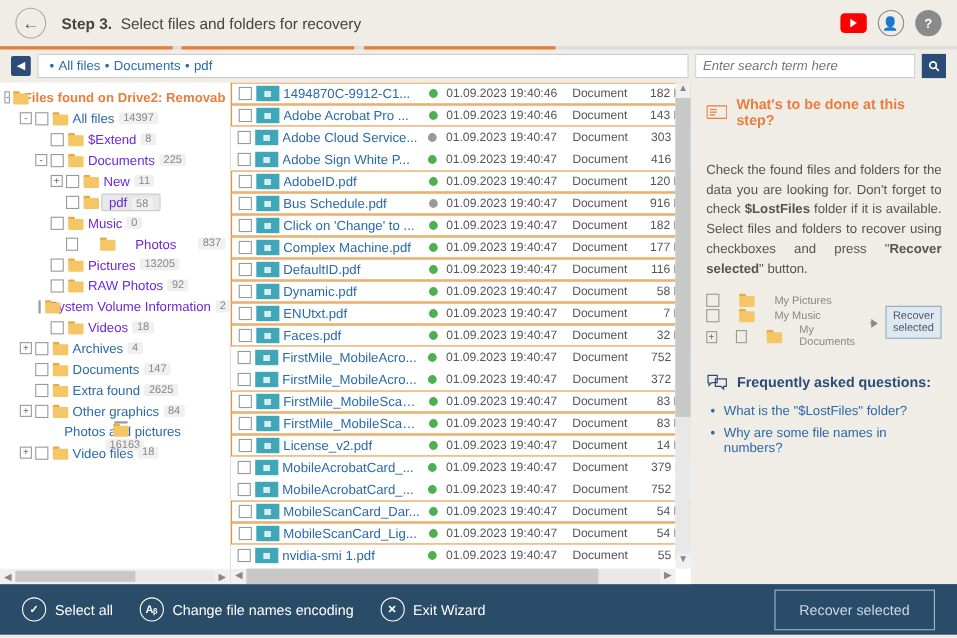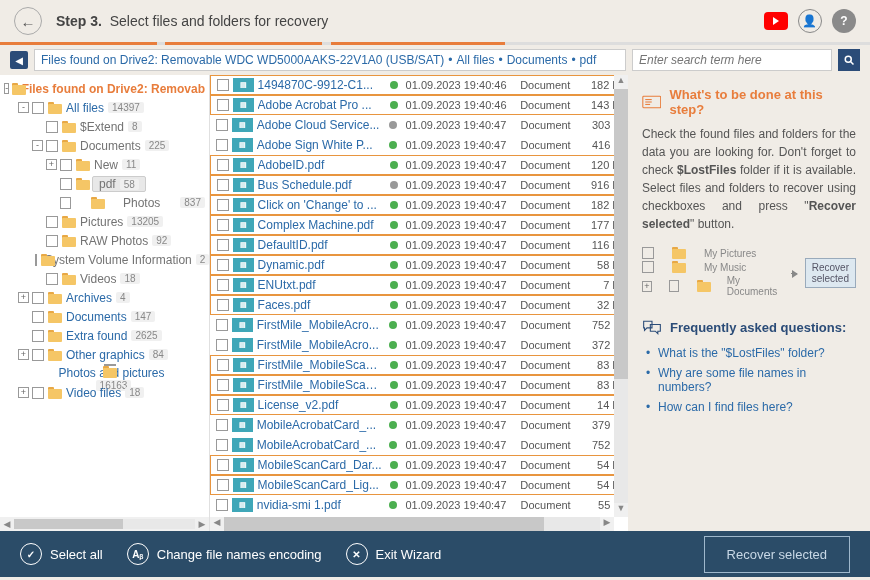--- a/index.html
+++ b/index.html
@@ -39,21 +39,21 @@
 .tree-scroll-x .track { flex:1; height:10px; background:#e8e8e8; position:relative;}
 .tree-scroll-x .thumb { position:absolute; left:0; width:60%; height:100%; background:#c8c8c8; }
 
 .tree-item { display:flex; align-items:center; height:19px; padding:0 4px; font-size:12px; cursor:pointer; white-space:nowrap; }
 .expander { width:11px; height:11px; border:1px solid #999; display:inline-flex; align-items:center; justify-content:center; font-size:9px; margin-right:3px; color:#666; line-height:1; }
 .expander.none { border:none; }
 .chk { width:12px; height:12px; border:1px solid #999; margin-right:4px; }
 .folder-icon { width:14px; height:12px; margin-right:4px; display:inline-block; position:relative;}
 .folder-icon::before{content:'';position:absolute;top:0;left:0;width:6px;height:3px;background:#e8a845;border-radius:1px 1px 0 0;}
 .folder-icon::after{content:'';position:absolute;top:2px;left:0;width:14px;height:10px;background:#f5c666;border-radius:1px;}
-.tree-item .label { color:#737373; }
+.tree-item .label { color:#6d28d9; }
 .tree-item.root .label { color:#e87d3c; font-weight:600; }
 .tree-item.blue .label { color:#2b6aa8; }
 .count { background:#f0f0f0; color:#888; font-size:10px; padding:0 4px; border-radius:2px; margin-left:4px;text-align:center; }
 .sel-bg { background:#e8e8e8; border:1px solid #ccc; padding:0 6px; border-radius:2px; margin-left:-2px;}
 
 .file-area { width: 418px; background:#fff; position:relative; overflow:hidden; }
 .file-list { height:100%; overflow:hidden; }
 .file-row { display:flex; align-items:center; height:20px; font-size:12px; padding-left:4px; }
 .file-row.hl { border:1px solid #e8953f; }
 .file-row .chk { margin-left:2px; }
@@ -69,21 +69,21 @@
 .file-scroll-y { position:absolute; right:0; top:0; bottom:14px; width:14px; background:#f0f0f0; display:flex; flex-direction:column;}
 .file-scroll-y .arrow{height:14px; text-align:center; font-size:9px; color:#888;}
 .file-scroll-y .track{flex:1; background:#e8e8e8; position:relative;}
 .file-scroll-y .thumb{position:absolute; top:0; width:100%; height:70%; background:#c8c8c8;}
 .file-scroll-x { position:absolute; bottom:0; left:0; right:14px; height:14px; background:#f0f0f0; display:flex;}
 .file-scroll-x .arrow{width:14px; text-align:center; font-size:9px; color:#888;}
 .file-scroll-x .track{flex:1; background:#e8e8e8; position:relative;}
 .file-scroll-x .thumb{position:absolute; left:0; height:100%; width:85%; background:#c8c8c8;}
 
 .side-panel { flex:1; padding: 12px 14px; overflow-y:auto; font-size:12px; }
-.side-title { display:flex; align-items:center; gap:8px; color:#e87d3c; font-weight:600; font-size:13px; margin-bottom:8px; }
+.side-title { display:flex; align-items:center; gap:8px; color:#e87d3c; font-weight:600; font-size:13px; margin-bottom:28px; }
 .side-title svg{width:20px;height:16px;stroke:#e87d3c;fill:none;stroke-width:1.3;}
 .side-text { color:#555; line-height:1.5; text-align:justify; margin-bottom:14px; }
 .side-text b { font-weight:600; }
 .hint-img { margin:0 auto 20px; display:flex; justify-content:center; align-items:center; gap:8px;}
 .hint-tree { font-size:10px; color:#888;}
 .hint-tree .row{display:flex;align-items:center;gap:14px;margin-bottom:2px;}
 .hint-btn { border:1px solid #9ab; background:#dde8f0; padding:3px 6px; font-size:10px; color:#556;}
 .arrow-long { width:30px; height:1px; background:#888; position:relative;}
 .arrow-long::after{content:'';position:absolute;right:-1px;top:-3px;border-left:6px solid #888;border-top:4px solid transparent;border-bottom:4px solid transparent;}
 
@@ -118,21 +118,20 @@
   <div class="progress-seg seg1"></div>
     <div class="progress-seg seg2"></div>
   <div class="progress-seg seg3"></div>
     <div class="progress-seg seg4"></div>
   <div class="progress-seg seg5"></div>
 </div>
 
 <div class="path-bar">
   <div class="nav-sq">◀</div>
   <div class="path-content">
-    <span>Files found on Drive2: Removable WDC WD5000AAKS-22V1A0 (USB/SAT)</span>
       <span class="sep">•</span>
     <span>All files</span>
       <span class="sep">•</span>
     <span>Documents</span>
       <span class="sep">•</span>
     <span>pdf</span>
   </div>
   <div class="search-box">
     <input placeholder="Enter search term here" style="">
   </div>
@@ -177,20 +176,27 @@
         <span class="chk"></span>
         <span class="folder-icon"></span>
         <span class="label">New</span>
         <span class="count">11</span>
       </div>
       <div class="tree-item" style="padding-left: 46px;">
         <span class="expander none"></span>
         <span class="chk"></span>
         <span class="folder-icon"></span>
         <span class="sel-bg"><span class="label">pdf</span><span class="count">58</span></span>
+      </div>
+      <div class="tree-item" style="padding-left: 32px;">
+        <span class="expander none"></span>
+        <span class="chk"></span>
+        <span class="folder-icon"></span>
+        <span class="label">Music</span>
+        <span class="count">0</span>
       </div>
       <div class="tree-item" style="padding-left: 32px; gap: 16px;">
         <span class="expander none"></span>
         <span class="chk"></span>
         <span class="folder-icon"></span>
         <span class="label">Photos</span>
         <span class="count">837</span>
       </div>
       <div class="tree-item" style="padding-left: 32px;">
         <span class="expander none"></span>
@@ -526,21 +532,20 @@
     <div class="faq-title">
       <svg viewBox="0 0 24 18">
           <path d="M2 2h10v8H6l-3 3V10H2z"></path>
           <path d="M10 6h12v8h-3v3l-3-3h-6z"></path>
         </svg>
       <span>Frequently asked questions:</span>
     </div>
     <ul class="faq-list" id="faq">
         <li>What is the "$LostFiles" folder?</li>
         <li>Why are some file names in numbers?</li>
-        <li>How can I find files here?</li>
       </ul>
   </div>
 </div>
 
 <div class="footer">
   <div class="foot-btn">
     <div class="ic">✓</div>
       <span>Select all</span>
   </div>
   <div class="foot-btn">

